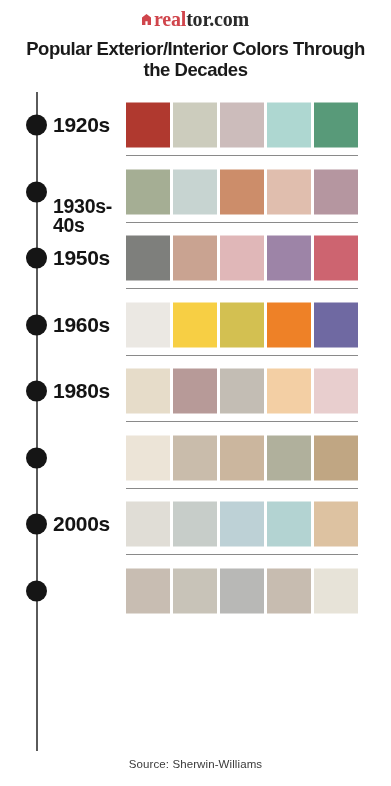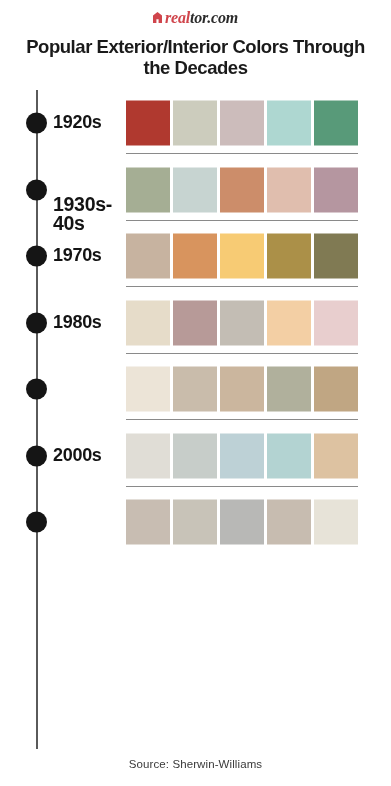--- a/index.html
+++ b/index.html
@@ -30,24 +30,23 @@
   }
   .logo-mark {
     display: inline-block;
     width: 9px;
     height: 11px;
     position: relative;
   }
   .logo-mark svg { display: block; }
   .logo-text {
     font-family: "Liberation Serif", "DejaVu Serif", serif;
-    font-size: 16px;
+    font-size: 20px;
     font-weight: 700;
     letter-spacing: -0.2px;
-    font-style: italic;
   }
   .logo-text .lt-red { color: #d0454c; }
   .logo-text .lt-dark { color: #2b2b2b; }
 
   .title {
     margin: 9px 0 0 0;
     font-size: 18.5px;
     font-weight: 700;
     line-height: 1.16;
     letter-spacing: -0.45px;
@@ -91,21 +90,21 @@
     height: 21px;
     border-radius: 50%;
     background: #151515;
   }
   .row-label {
     position: absolute;
     left: 53px;
     top: 50%;
     transform: translateY(-50%);
     font-family: "Liberation Sans Narrow", "Liberation Sans", sans-serif;
-    font-size: 18px;
+    font-size: 21px;
     font-weight: 700;
     line-height: 0.97;
     letter-spacing: -0.3px;
     color: #141414;
     transform-origin: left center;
     white-space: pre-line;
     width: 74px;
   }
   .row-label.two-line {
     font-size: 19.5px;
@@ -188,27 +187,39 @@
           <div class="swatch" style="background: rgb(165, 174, 148);"></div>
           <div class="swatch" style="background: rgb(199, 212, 209);"></div>
           <div class="swatch" style="background: rgb(204, 141, 106);"></div>
           <div class="swatch" style="background: rgb(224, 190, 174);"></div>
           <div class="swatch" style="background: rgb(181, 150, 160);"></div>
         </div>
         <div class="row-rule"></div>
       </div>
       <div class="row">
         <div class="row-dot"></div>
-        <div class="row-label">1970s</div>
-        <div class="swatches">
-          <div class="swatch" style="background: rgb(199, 179, 160);"></div>
-          <div class="swatch" style="background: rgb(216, 148, 94);"></div>
-          <div class="swatch" style="background: rgb(247, 203, 116);"></div>
-          <div class="swatch" style="background: rgb(171, 144, 72);"></div>
-          <div class="swatch" style="background: rgb(128, 122, 83);"></div>
+        <div class="row-label">1950s</div>
+        <div class="swatches">
+          <div class="swatch" style="background: rgb(126, 127, 124);"></div>
+          <div class="swatch" style="background: rgb(201, 163, 145);"></div>
+          <div class="swatch" style="background: rgb(224, 183, 184);"></div>
+          <div class="swatch" style="background: rgb(157, 132, 167);"></div>
+          <div class="swatch" style="background: rgb(205, 100, 112);"></div>
+        </div>
+        <div class="row-rule"></div>
+      </div>
+      <div class="row">
+        <div class="row-dot"></div>
+        <div class="row-label">1960s</div>
+        <div class="swatches">
+          <div class="swatch" style="background: rgb(235, 232, 227);"></div>
+          <div class="swatch" style="background: rgb(247, 207, 68);"></div>
+          <div class="swatch" style="background: rgb(211, 192, 81);"></div>
+          <div class="swatch" style="background: rgb(238, 129, 39);"></div>
+          <div class="swatch" style="background: rgb(111, 105, 162);"></div>
         </div>
         <div class="row-rule"></div>
       </div>
       <div class="row">
         <div class="row-dot"></div>
         <div class="row-label">1980s</div>
         <div class="swatches">
           <div class="swatch" style="background: rgb(230, 220, 201);"></div>
           <div class="swatch" style="background: rgb(183, 154, 152);"></div>
           <div class="swatch" style="background: rgb(195, 189, 180);"></div>

